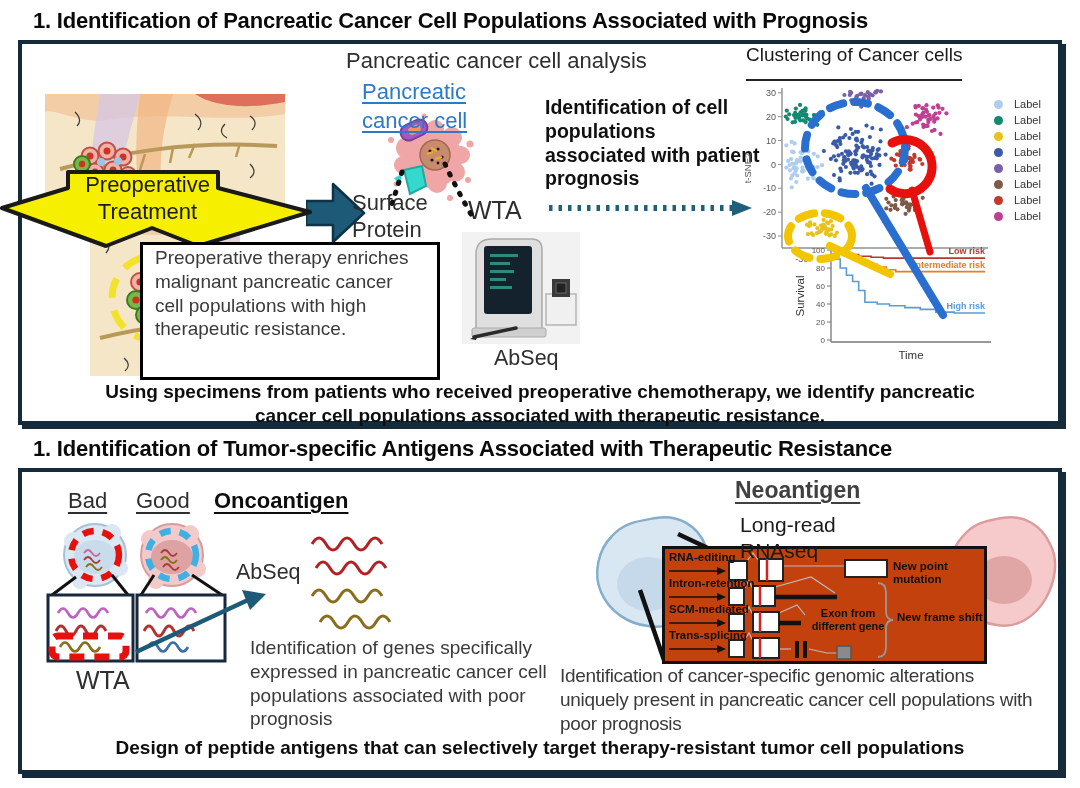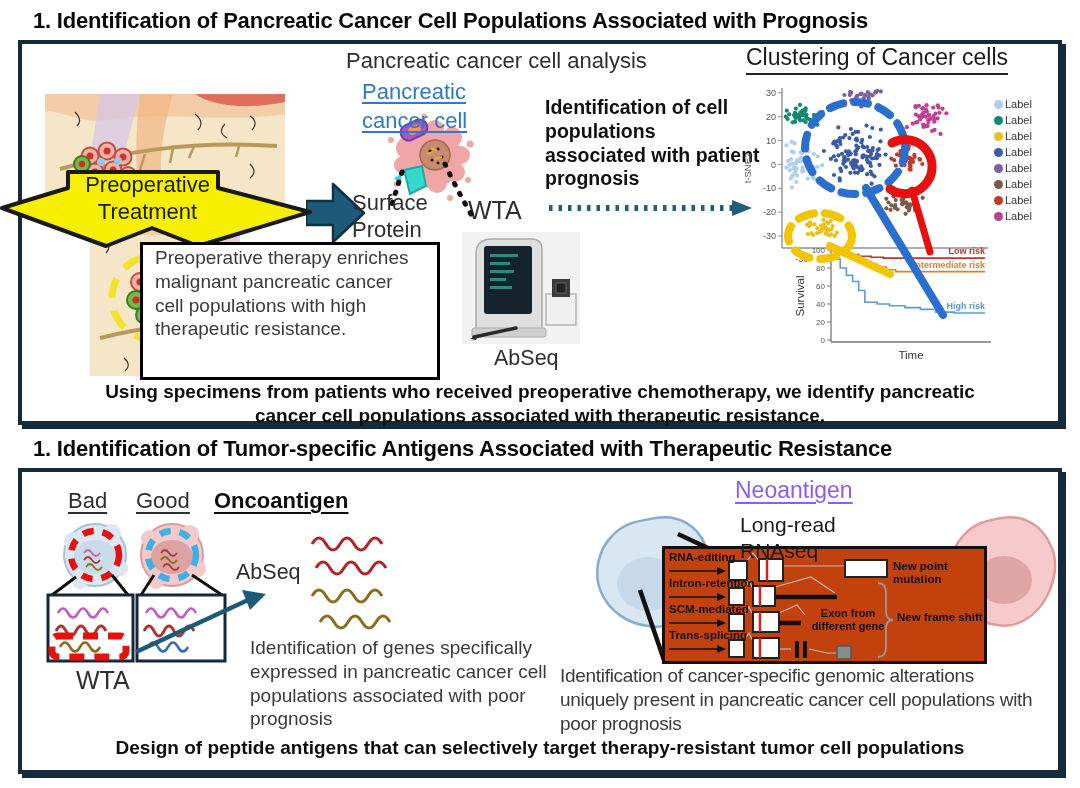--- a/index.html
+++ b/index.html
@@ -10,22 +10,22 @@
 .panel{position:absolute;border:4px solid #152a3b;background:#fff;box-shadow:4px 4px 0 #152a3b}
 .sec-title{position:absolute;font-weight:bold;font-size:22px;color:#0a0a0a;letter-spacing:-.2px;white-space:nowrap}
 .t21{font-size:21.5px;line-height:1.22;color:#2e2e2e}
 .t22{font-size:22px;line-height:1.22;color:#2e2e2e}
 .t19{font-size:19px;line-height:1.25;color:#3a3a3a}
 .bold19{font-size:19.5px;line-height:1.22;font-weight:bold;color:#101010}
 .link{color:#2e78c8;text-decoration:underline;text-decoration-thickness:2px;text-underline-offset:3px;font-size:22px;line-height:1.3}
 .underl{text-decoration:underline;text-underline-offset:4px}
 .notebox{position:absolute;background:#fff;border:3px solid #000;padding:1px 12px;z-index:5}
 .footer{position:absolute;text-align:center;font-weight:bold;font-size:19px;color:#0d0d0d;line-height:1.25}
-.clust-head{font-size:23px;color:#1a1a1a;border-bottom:2.5px solid #222;padding-bottom:2px;display:inline-block;white-space:nowrap}
-.lgrow{display:flex;align-items:center;gap:2px;height:16px;font-size:11px;color:#333}
+.clust-head{font-size:19px;color:#1a1a1a;border-bottom:2.5px solid #222;padding-bottom:13px;display:inline-block;white-space:nowrap}
+.lgrow{display:flex;align-items:center;gap:11px;height:16px;font-size:11px;color:#333}
 .lgdot{width:9px;height:9px;border-radius:50%;display:inline-block;flex:none}
 .rowlab{position:absolute;font-size:11.5px;font-weight:bold;color:#111;white-space:nowrap}
 .ann{position:absolute;font-size:11.5px;font-weight:bold;color:#111;line-height:1.15}
 .whitebox{position:absolute;left:662px;top:546px;width:325px;height:118px;background:#c2410c;border:3px solid #111;z-index:5}
 svg{display:block}
 </style>
 </head>
 <body>
 
 <div class="page">
@@ -720,21 +720,21 @@
 
   <svg class="abs" style="left:298px;top:530px" width="120" height="112" viewBox="0 0 120 112">
     <path d="M14,14 q7,-12 14,0 t14,0 t14,0 t14,0 t14,0" stroke="#b22222" stroke-width="3" fill="none"></path>
     <path d="M18,38 q7,-12 14,0 t14,0 t14,0 t14,0 t14,0" stroke="#b22222" stroke-width="3" fill="none"></path>
     <path d="M14,66 q7,-12 14,0 t14,0 t14,0 t14,0 t14,0" stroke="#8a6d1a" stroke-width="3" fill="none"></path>
     <path d="M22,92 q7,-12 14,0 t14,0 t14,0 t14,0 t14,0" stroke="#8a6d1a" stroke-width="3" fill="none"></path>
   </svg>
 
   <div class="abs t19" style="left:250px;top:636px;width:345px">Identification of genes specifically expressed in pancreatic cancer cell populations associated with poor prognosis</div>
 
-  <div class="abs t22 underl" style="left:735px;top:476px;font-weight:normal;font-size:23px;color:#8b5cf6">Neoantigen</div>
+  <div class="abs t22 underl" style="left:735px;top:476px;font-weight:bold;font-size:23px;color:#404040">Neoantigen</div>
 
   <svg class="abs" style="left:590px;top:512px;z-index:1" width="132" height="132" viewBox="0 0 132 132">
     <path d="M66,6 C88,2 108,14 115,33 C125,49 120,72 110,88 C99,106 79,118 58,114 C38,112 19,99 11,80 C3,62 8,38 22,24 C35,10 49,9 66,6 Z" fill="#d9e7f3" stroke="#85aecb" stroke-width="2.5"></path>
     <ellipse cx="58" cy="72" rx="31" ry="27" fill="#c5d9ea"></ellipse>
   </svg>
   <svg class="abs" style="left:942px;top:512px;z-index:1" width="122" height="132" viewBox="0 0 122 132">
     <path d="M60,6 C82,2 100,14 108,32 C117,48 113,70 104,86 C94,104 75,117 55,113 C36,111 18,98 10,79 C3,61 8,38 21,24 C33,10 45,9 60,6 Z" fill="#f6caca" stroke="#dc9c9c" stroke-width="2.5"></path>
     <ellipse cx="62" cy="68" rx="28" ry="24" fill="#e0a6a6"></ellipse>
   </svg>
   <svg class="abs" style="left:600px;top:520px;z-index:4;pointer-events:none" width="120" height="150" viewBox="0 0 120 150">

